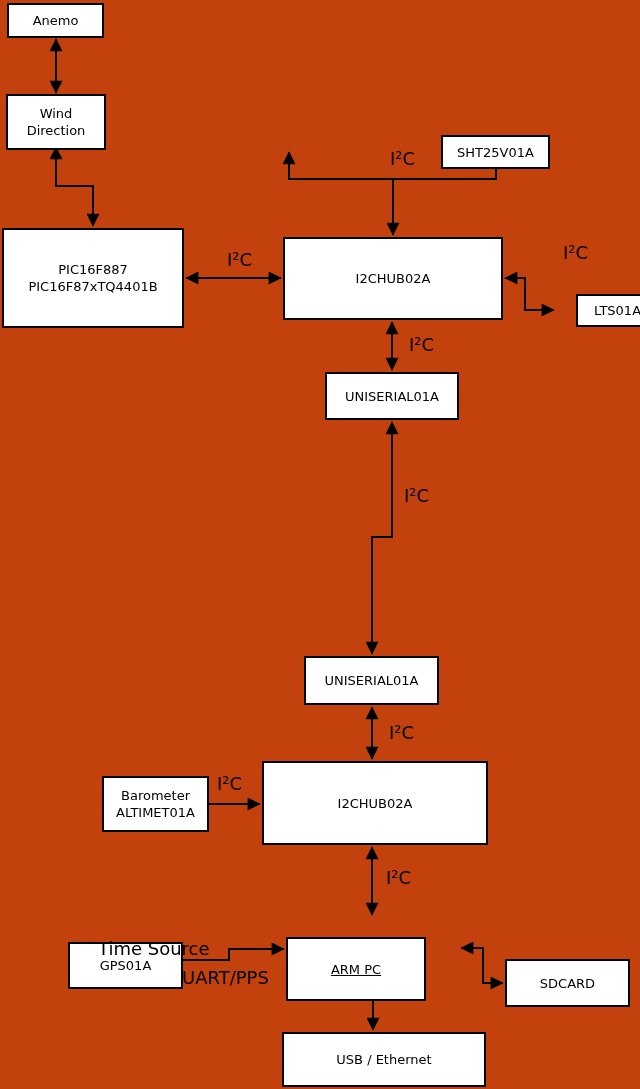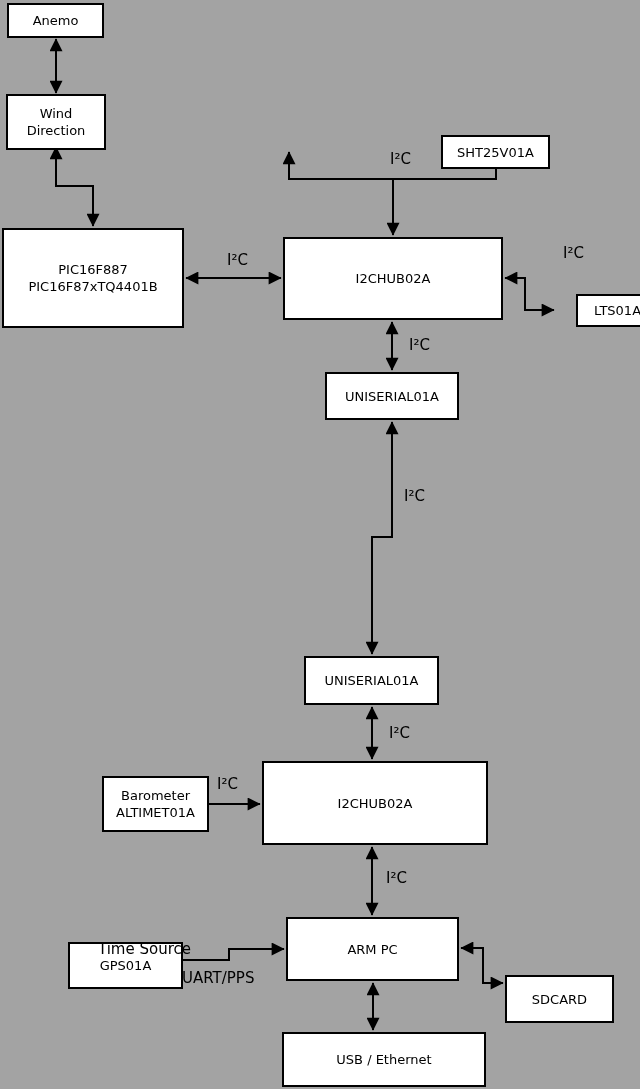--- a/index.html
+++ b/index.html
@@ -1,27 +1,27 @@
 <!DOCTYPE html>
 <html><head>
 <meta charset="utf-8">
 <style>
   html,body{margin:0;padding:0;background:#ffffff;}
   #canvas{
-    position:relative;width:640px;height:1089px;background:#a3a3a3;overflow:hidden;
+    position:relative;width:640px;height:1089px;background:#c2410c;overflow:hidden;
     font-family:"DejaVu Sans","Liberation Sans",sans-serif;color:#000;
   }
   #wires{position:absolute;left:0;top:0;z-index:1;}
   .node{
     position:absolute;box-sizing:border-box;background:#ffffff;border:2px solid #000000;
     display:flex;flex-direction:column;align-items:center;justify-content:center;
     font-size:13px;line-height:17px;text-align:center;z-index:2;white-space:nowrap;
   }
   .lbl{
-    position:absolute;font-size:15px;line-height:14px;z-index:3;white-space:nowrap;color:#000;
+    position:absolute;font-size:18px;line-height:14px;z-index:3;white-space:nowrap;color:#000;
   }
 </style>
 </head>
 <body>
 
 <div id="canvas">
 
   <svg id="wires" width="640" height="1089" viewBox="0 0 640 1089">
     <defs>
       <marker id="ah" viewBox="0 0 10 10" refX="9.5" refY="5" markerWidth="17" markerHeight="13" markerUnits="userSpaceOnUse" orient="auto-start-reverse">
@@ -87,25 +87,25 @@
 
   <div class="node" style="left:74px;top:776px;width:107px;height:56px;margin-left:28px;">
     <span>Barometer</span>
     <span>ALTIMET01A</span>
   </div>
 
   <div class="node" style="left:68px;top:936px;width:115px;height:47px;margin-top:6px;">
     <span>GPS01A</span>
   </div>
 
-  <div class="node" style="left:286px;top:917px;width:173px;height:64px;">
+  <div class="node" style="left:286px;top:937px;width:140px;height:64px;text-decoration:underline;">
     <span>ARM PC</span>
   </div>
 
-  <div class="node" style="left:505px;top:959px;width:109px;height:48px;margin-top:16px;">
+  <div class="node" style="left:505px;top:959px;width:125px;height:48px;">
     <span>SDCARD</span>
   </div>
 
   <div class="node" style="left:282px;top:1032px;width:204px;height:55px;">
     <span>USB / Ethernet</span>
   </div>
 
   <div class="lbl" style="left:390px;top:152px;">I²C</div>
   <div class="lbl" style="left:227px;top:253px;">I²C</div>
   <div class="lbl" style="left:563px;top:246px;">I²C</div>

